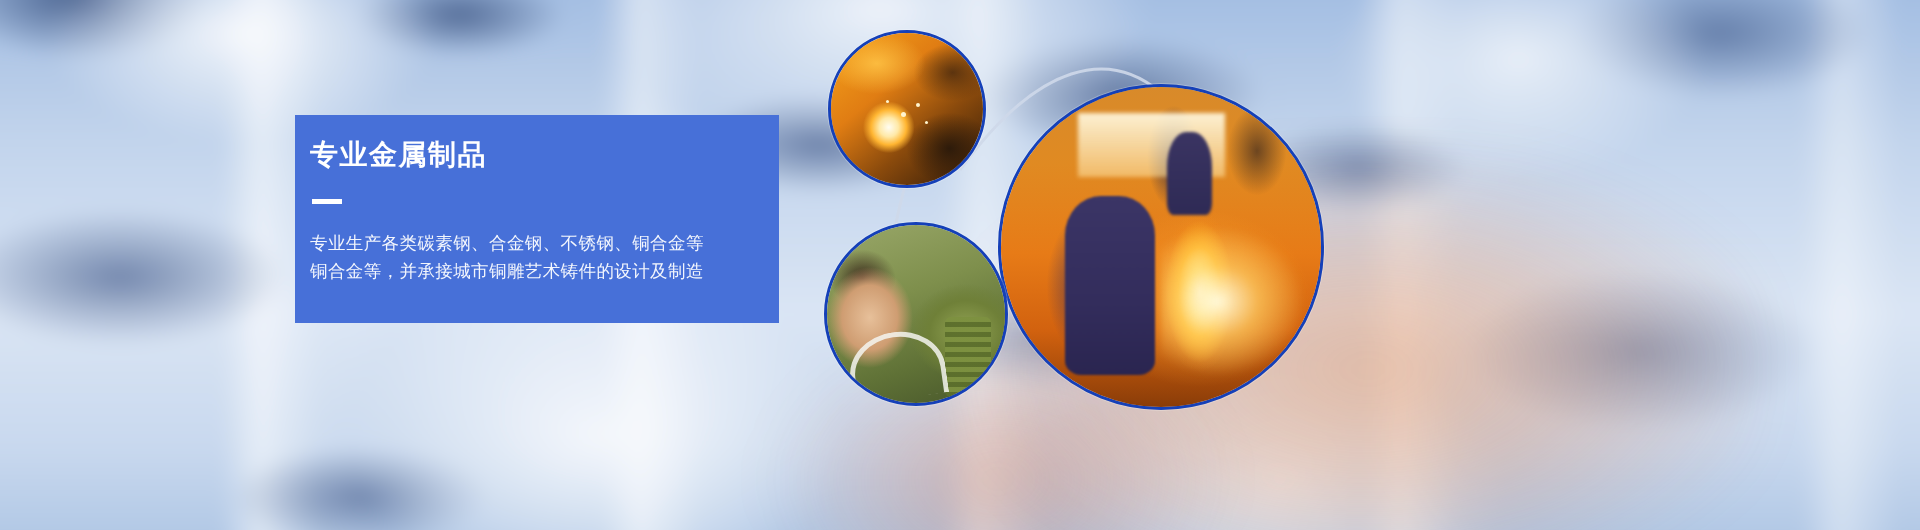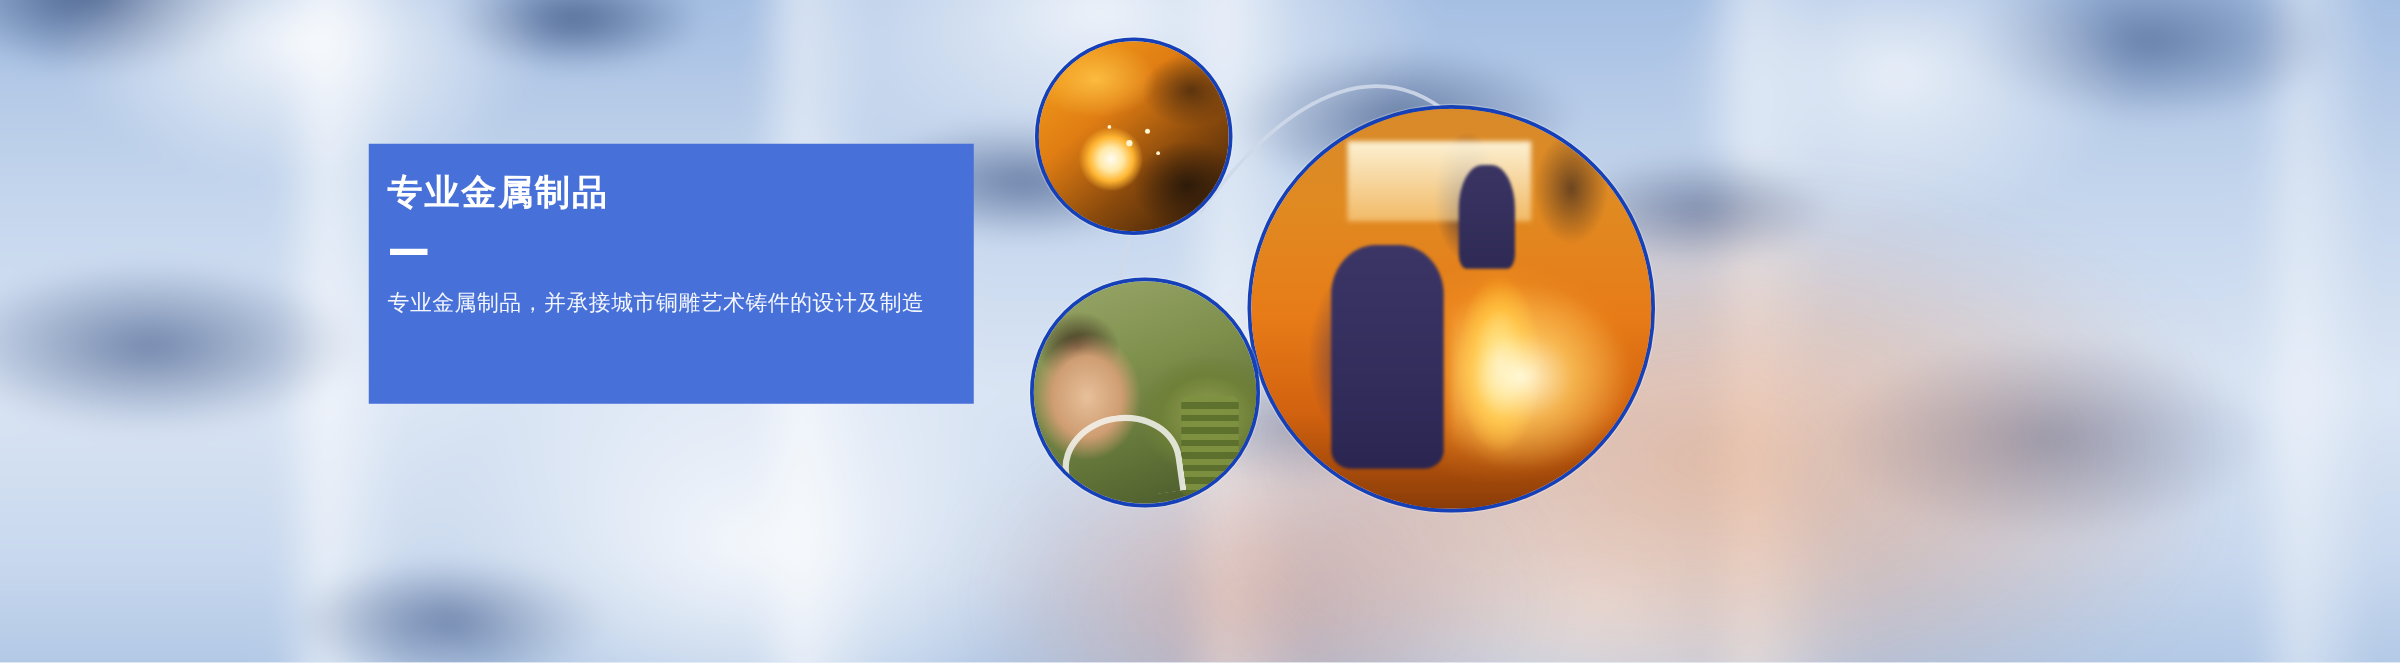--- a/index.html
+++ b/index.html
@@ -235,19 +235,20 @@
   </div>
 
   <div class="panel">
     <div class="inner">
 
       <h1 class="panel-title">专业金属制品</h1>
 
       <div class="panel-divider"></div>
 
       <p class="panel-desc">
-        <span class="line">专业金属制品，并承接城市铜雕艺术铸件的设计及制造</span>
+        <span class="line">专业生产各类碳素钢、合金钢、不锈钢、铜合金等</span>
+        <span class="line">铜合金等，并承接城市铜雕艺术铸件的设计及制造</span>
       </p>
 
     </div>
   </div>
 
 </div>
 
 </body></html>

